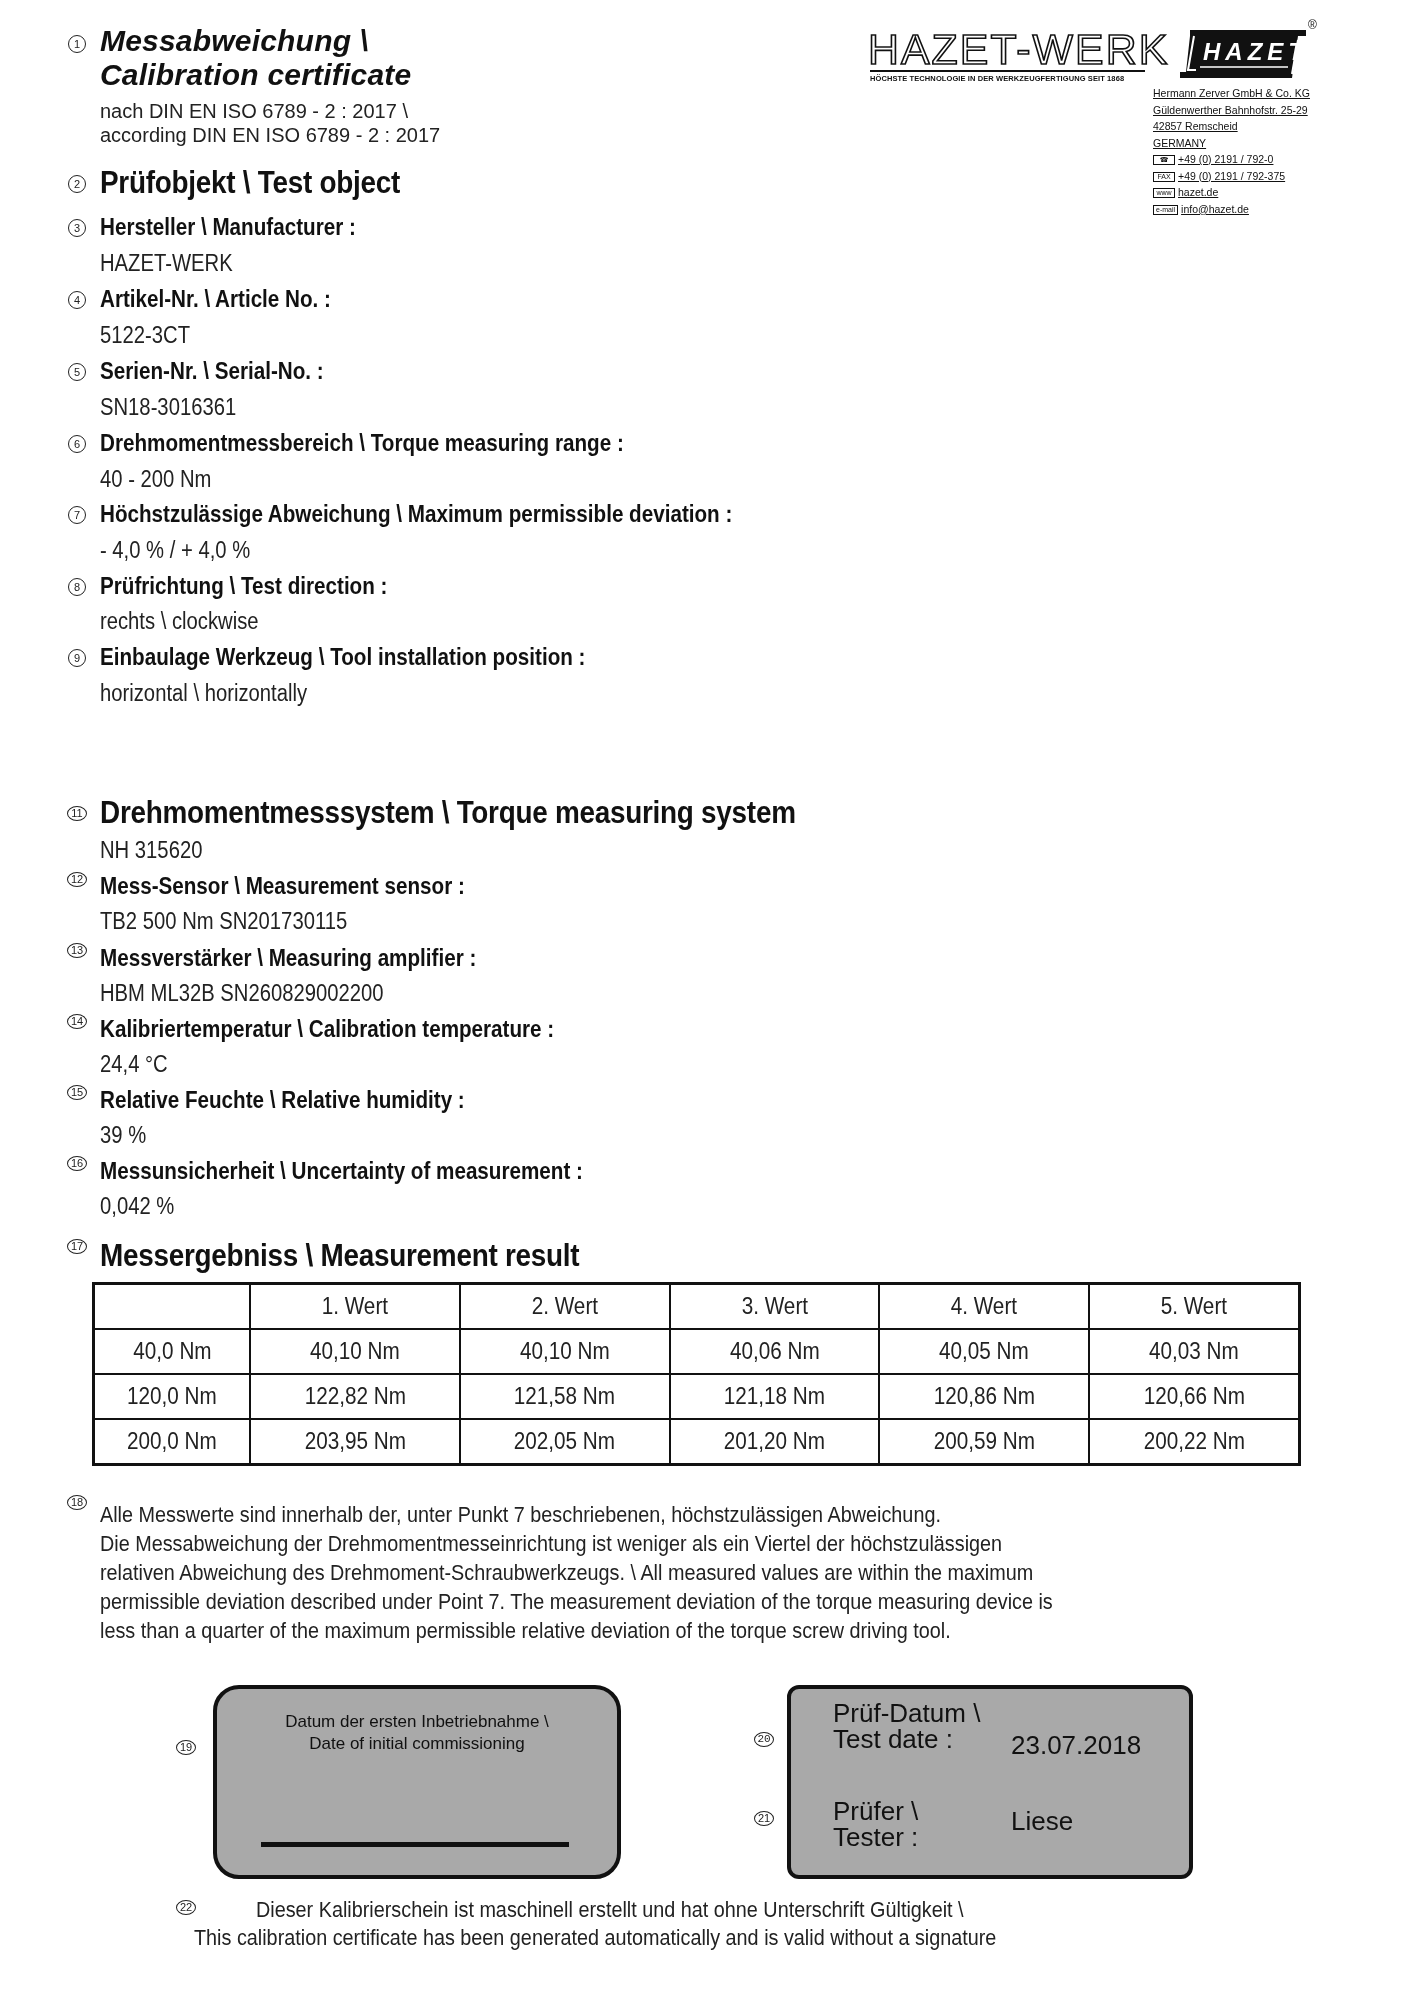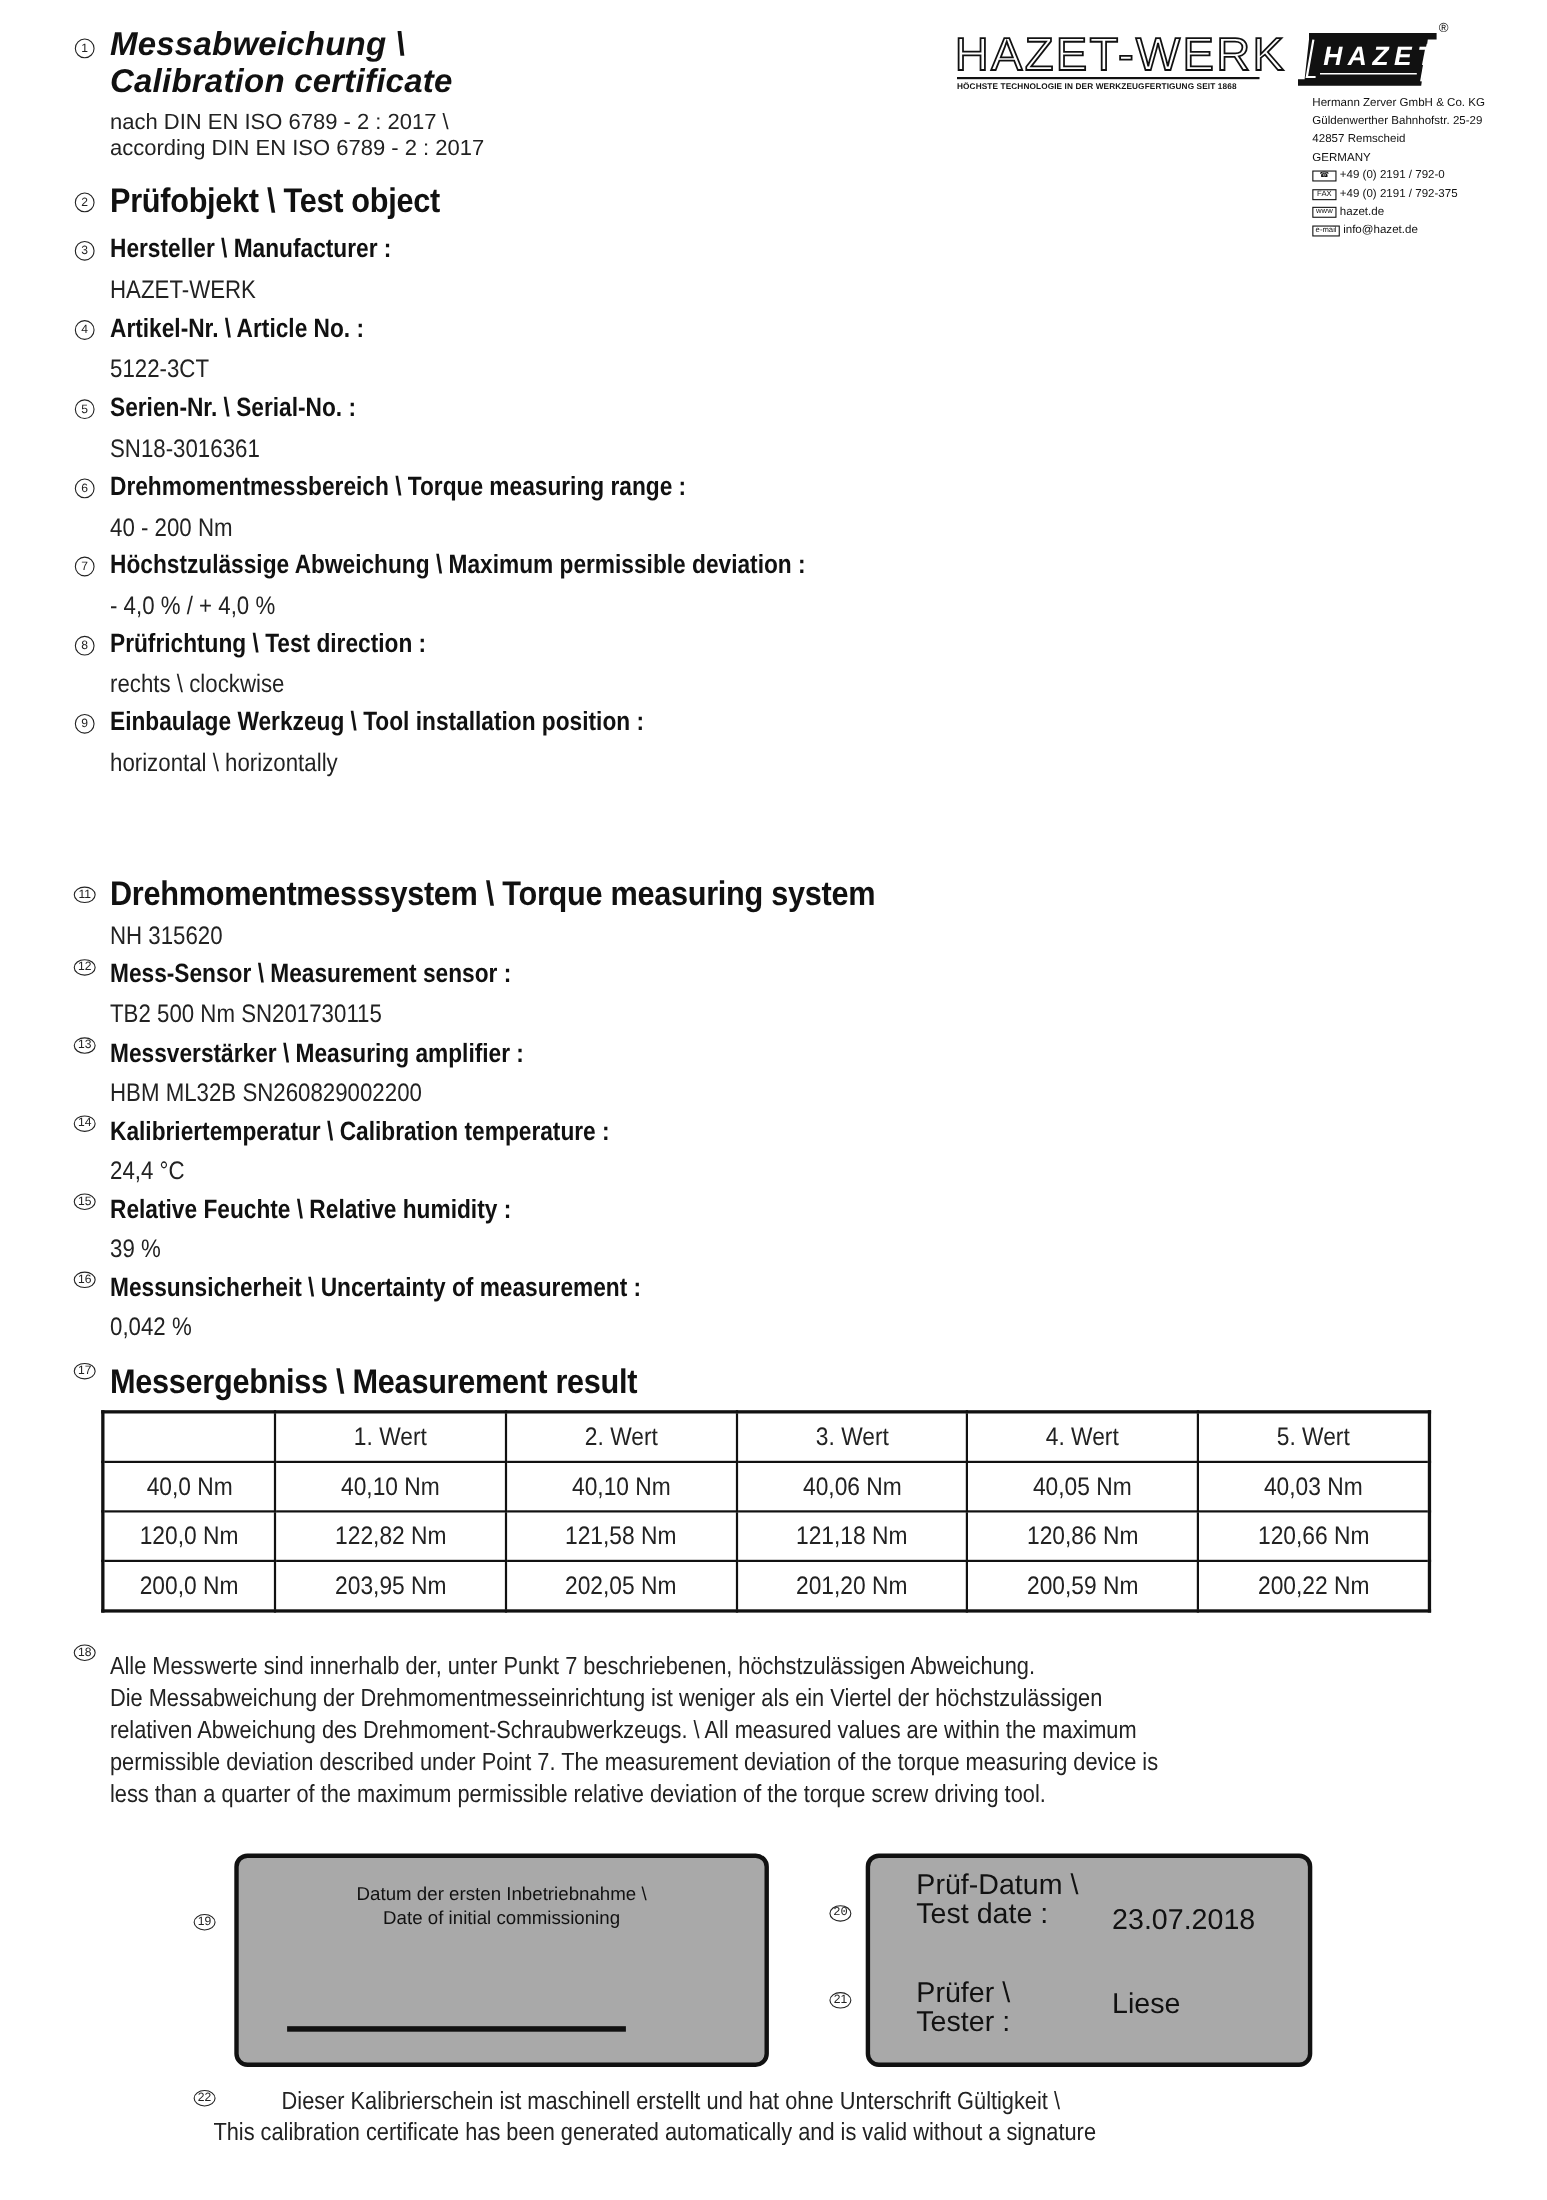--- a/index.html
+++ b/index.html
@@ -54,21 +54,21 @@
   <svg class="abs" style="left:1176px;top:26px;" width="140" height="56" viewBox="0 0 140 56">
     <path d="M14 4 L130 4 L130 10 L122 10 L116 52 L4 52 L4 46 L10 46 L14 10 Z" fill="#111"></path>
     <path d="M18 10 L12 44 L20 44" stroke="#fff" stroke-width="2" fill="none"></path>
     <path d="M122 14 L116 48" stroke="#fff" stroke-width="2" fill="none"></path>
     <line x1="24" y1="41" x2="112" y2="41" stroke="#fff" stroke-width="1.5"></line>
   </svg>
   <div class="abs badge-text" style="left:1203px;top:38px;">HAZET</div>
   <div class="abs" style="left:1308px;top:18px;font-size:12px;">®</div>
 </div>
 
-<div class="abs addr" style="left:1193px;top:85px;">
+<div class="abs addr" style="left:1153px;top:85px;text-decoration:underline;">
   <div>Hermann Zerver GmbH &amp; Co. KG</div>
   <div>Güldenwerther Bahnhofstr. 25-29</div>
   <div>42857 Remscheid</div>
   <div>GERMANY</div>
   <div><span class="ic">☎</span><span>+49 (0) 2191 / 792-0</span></div>
   <div><span class="ic">FAX</span><span>+49 (0) 2191 / 792-375</span></div>
   <div><span class="ic">www</span><span>hazet.de</span></div>
   <div><span class="ic">e-mail</span><span>info@hazet.de</span></div>
 </div>
 
@@ -176,21 +176,21 @@
 <span class="circ sm" style="left:67px;top:1495px;">18</span>
 <div class="note">
   <div>Alle Messwerte sind innerhalb der, unter Punkt 7 beschriebenen, höchstzulässigen Abweichung.</div>
   <div>Die Messabweichung der Drehmomentmesseinrichtung ist weniger als ein Viertel der höchstzulässigen</div>
   <div>relativen Abweichung des Drehmoment-Schraubwerkzeugs. \ All measured values are within the maximum</div>
   <div>permissible deviation described under Point 7. The measurement deviation of the torque measuring device is</div>
   <div>less than a quarter of the maximum permissible relative deviation of the torque screw driving tool.</div>
 </div>
 
 <span class="circ sm" style="left:176px;top:1740px;">19</span>
-<div class="box" style="left:213px;top:1685px;width:486px;height:194px;">
+<div class="box" style="left:213px;top:1685px;width:408px;height:194px;border-radius:26px;">
   <div class="boxtxt" style="margin-top:22px;">Datum der ersten Inbetriebnahme \</div>
   <div class="boxtxt">Date of initial commissioning</div>
   <div style="position:absolute;left:44px;top:153px;width:308px;height:5px;background:#111;"></div>
 </div>
 
 <span class="circ sm" style="left:754px;top:1732px;font-family:Liberation Mono, monospace;">20</span>
 <span class="circ sm" style="left:754px;top:1811px;">21</span>
 <div class="box" style="left:787px;top:1685px;width:406px;height:194px;">
   <div class="abs boxlbl" style="left:42px;top:10px;">Prüf-Datum \</div>
   <div class="abs boxlbl" style="left:42px;top:36px;">Test date :</div>

